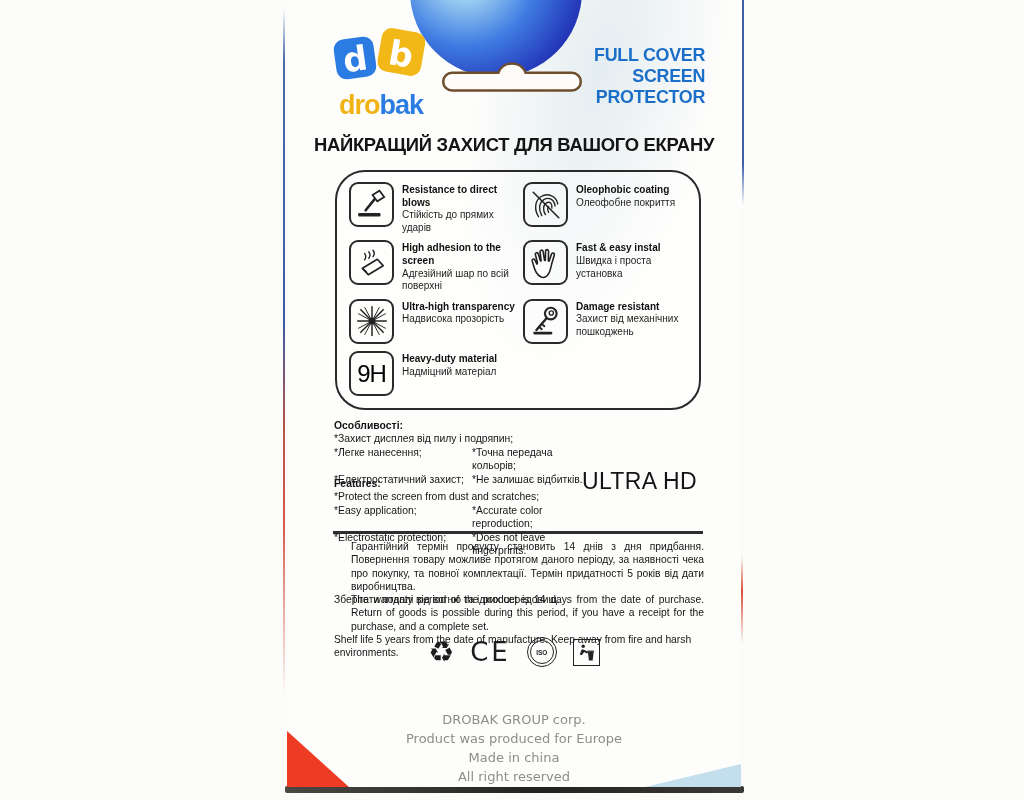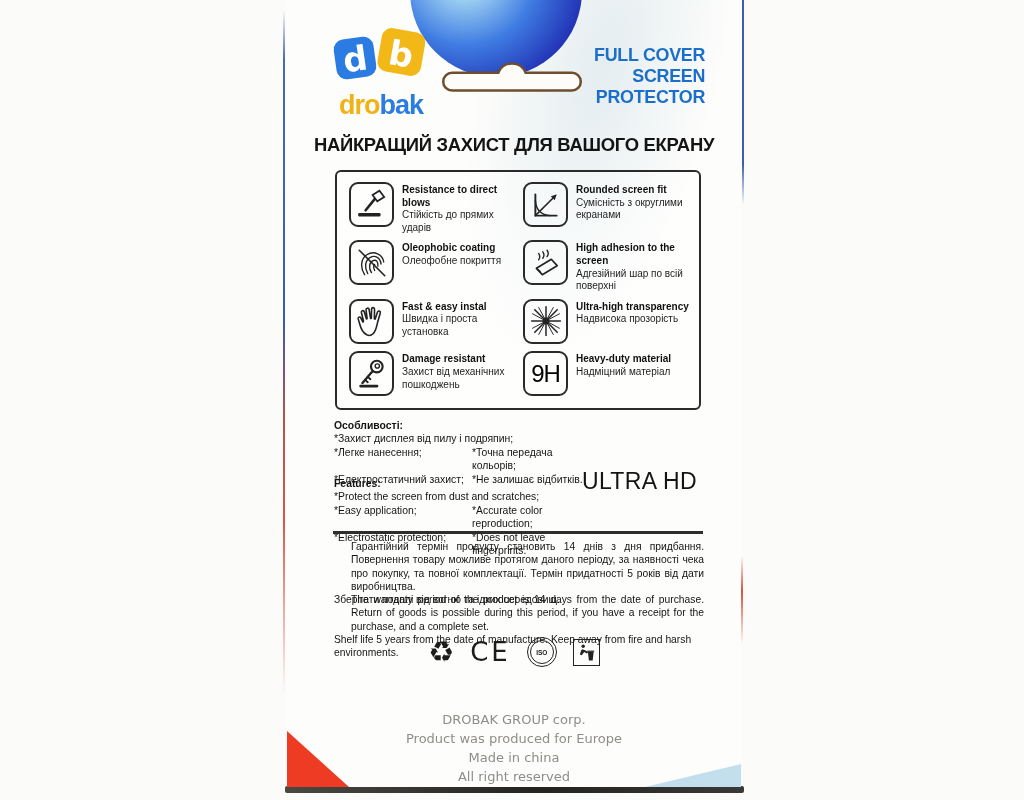--- a/index.html
+++ b/index.html
@@ -30,21 +30,21 @@
   .logo-word .dro{color:#f0b214;}
   .logo-word .bak{color:#2b7ce2;}
 
   .tagline{position:absolute;right:36px;top:44px;text-align:right;color:#1c6fc8;
     font-weight:bold;font-size:19px;line-height:21px;letter-spacing:-.3px;transform:scaleX(.94);transform-origin:right top;}
 
   .main-title{position:absolute;left:0;top:134px;width:100%;text-align:center;font-weight:bold;
     font-size:19px;color:#141414;letter-spacing:-.3px;white-space:nowrap;transform:scaleX(.97);}
 
   
-  .fgrid{position:absolute;left:48px;top:170px;width:366px;height:240px;border:2.5px solid #2a2a2a;border-radius:6px;
+  .fgrid{position:absolute;left:48px;top:170px;width:366px;height:240px;border:2.5px solid #2a2a2a;border-radius:30px;
     box-sizing:border-box;display:grid;grid-template-columns:1fr 1fr;grid-template-rows:repeat(4,1fr);
     padding:10px 6px 10px 12px;column-gap:4px;row-gap:6px;background:rgba(255,255,255,.35);}
   .fcell{display:flex;gap:8px;align-items:flex-start;}
   .ibox{width:45px;height:45px;border:2px solid #2a2a2a;border-radius:9px;box-sizing:border-box;
     display:flex;align-items:center;justify-content:center;flex:0 0 auto;}
   .ftext{padding-top:2px;font-size:10px;line-height:12.6px;}
   .ftext .en{font-weight:bold;color:#101010;}
   .ftext .ua{color:#1d1d1d;}
   .nineH{font-size:24px;color:#000000;letter-spacing:-1px;text-align:center;}
 
@@ -141,34 +141,20 @@
             <path class="ln" d="M10 21 L18.5 10.5" stroke-width="2.4"></path>
             <path d="M16.5 6.5 L23 2.5 L27.5 8.5 L21 12.5 Z" fill="#fff" stroke="#222" stroke-width="1.6"></path>
           </svg>
         </div>
         <div class="ftext">
             <div class="en">Resistance to direct blows</div>
             <div class="ua">Стійкість до прямих ударів</div>
           </div>
       </div>
 
-      <div class="fcell">
-        <div class="ibox">
-          <svg width="34" height="34" viewBox="0 0 32 32">
-            <path class="ln" d="M6 6 L6 26 L26 26" stroke-width="1.8"></path>
-            <path class="ln" d="M6 12 Q7 25 20 26" stroke-width="1.4"></path>
-            <path class="ln" d="M6 26 L25 7" stroke-width="1.4"></path>
-            <path d="M26 6 l-5.5 1.8 l3.7 3.7 z" fill="#222"></path>
-          </svg>
-        </div>
-        <div class="ftext">
-            <div class="en">Rounded screen fit</div>
-            <div class="ua">Сумісність з округлими екранами</div>
-          </div>
-      </div>
 
       <div class="fcell">
         <div class="ibox">
           <svg width="34" height="34" viewBox="0 0 32 32">
             <path class="ln" d="M9 27 C5 21 5 12 11.5 8 C18 4 26 8 27 15" stroke-width="1.3"></path>
             <path class="ln" d="M12 26 C9 21 9 14 14 11 C19 8 24 11 24.5 17" stroke-width="1.3"></path>
             <path class="ln" d="M15.5 25 C13 21 13 16 16.5 14 C20 12 22 15 21.5 19" stroke-width="1.3"></path>
             <path class="ln" d="M18.5 23 C17.5 21 17.5 18.5 18.5 17.5" stroke-width="1.3"></path>
             <path class="ln" d="M4 4 L28 28" stroke-width="1.5"></path>
           </svg>

